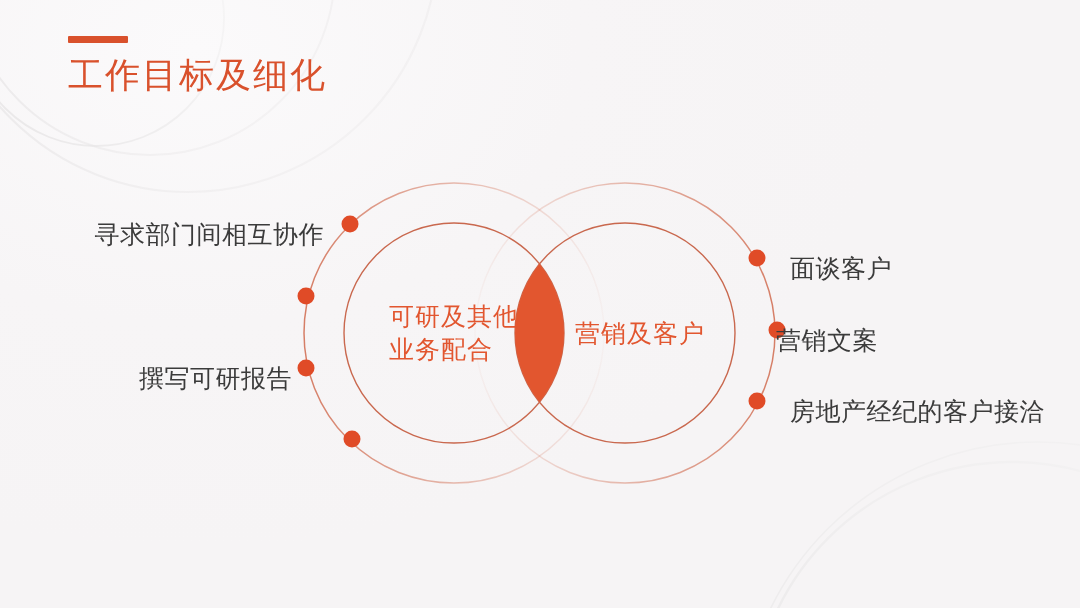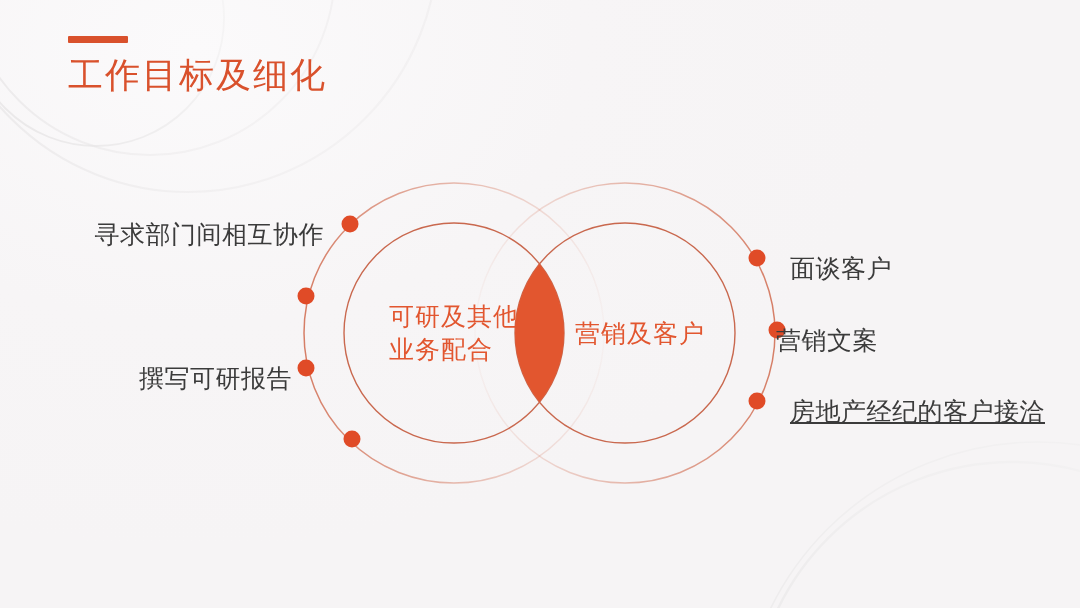--- a/index.html
+++ b/index.html
@@ -149,15 +149,15 @@
 
   <div class="center-label" style="left:454px; top:333px;">可研及其他
 业务配合</div>
   <div class="center-label" style="left:640px; top:333px;">营销及客户</div>
 
   <div class="label label-left" style="left:324px; top:227px;">寻求部门间相互协作</div>
   <div class="label label-left" style="left:292px; top:371px;text-align:right;">撰写可研报告</div>
 
   <div class="label label-right" style="left:790px; top:261px;">面谈客户</div>
   <div class="label label-right" style="left:776px; top:333px;">营销文案</div>
-  <div class="label label-right" style="left:790px; top:404px;text-decoration:underline;">房地产经纪的客户接洽</div>
+  <div class="label label-right" style="left:790px; top:404px;">房地产经纪的客户接洽</div>
 
 </div>
 
 </body></html>

